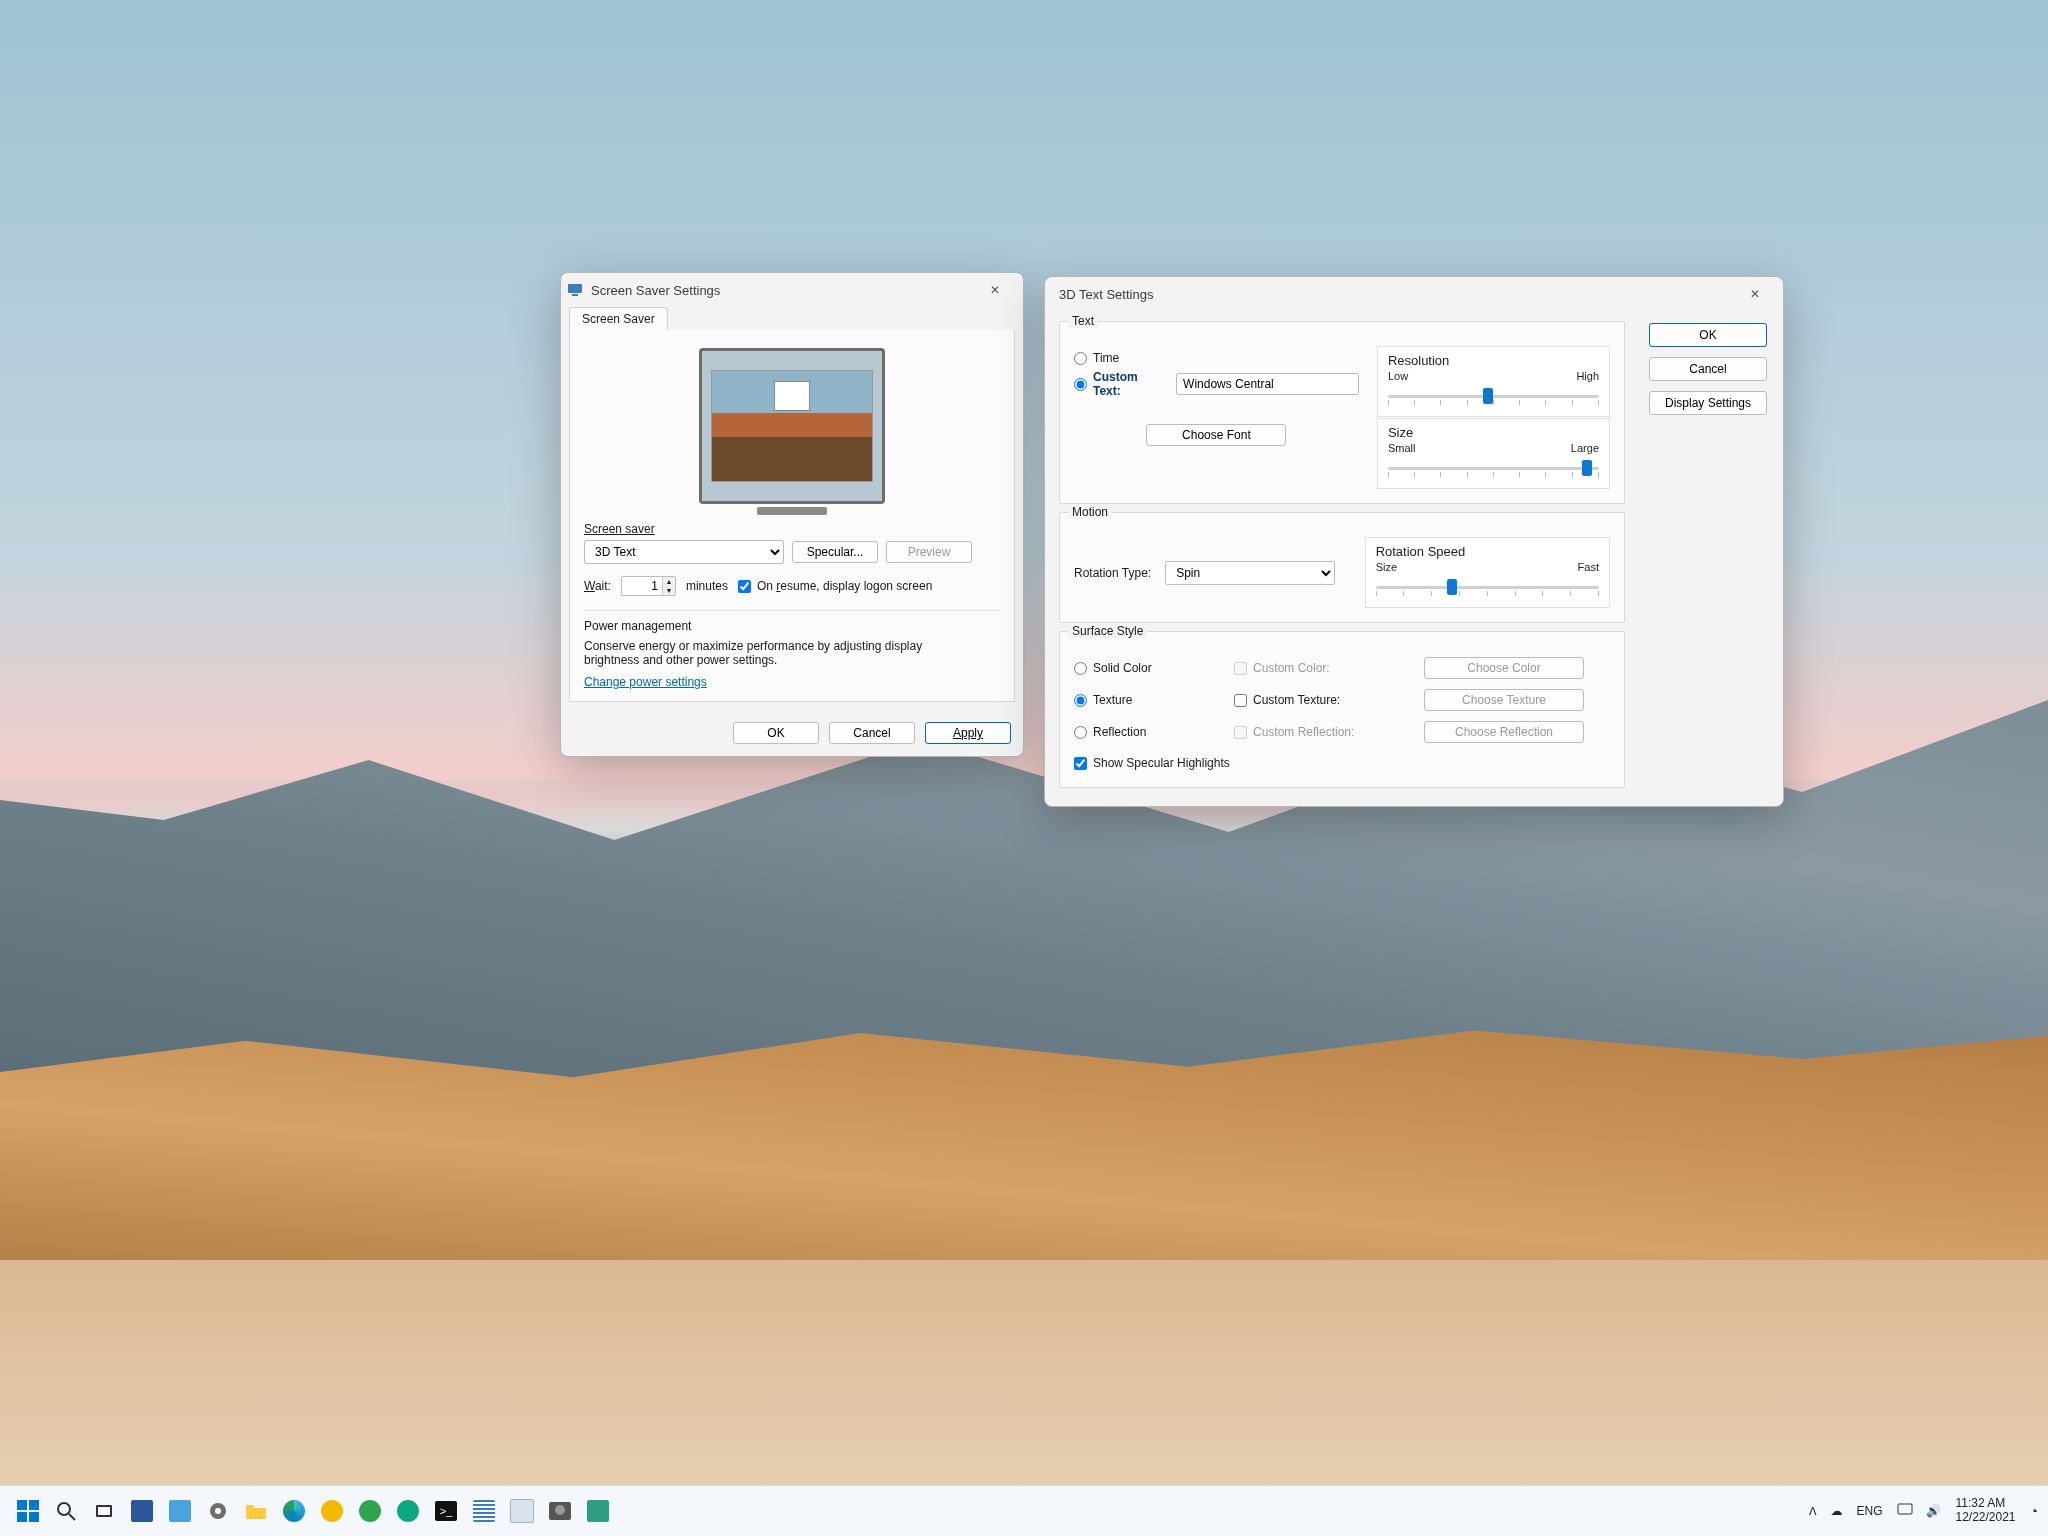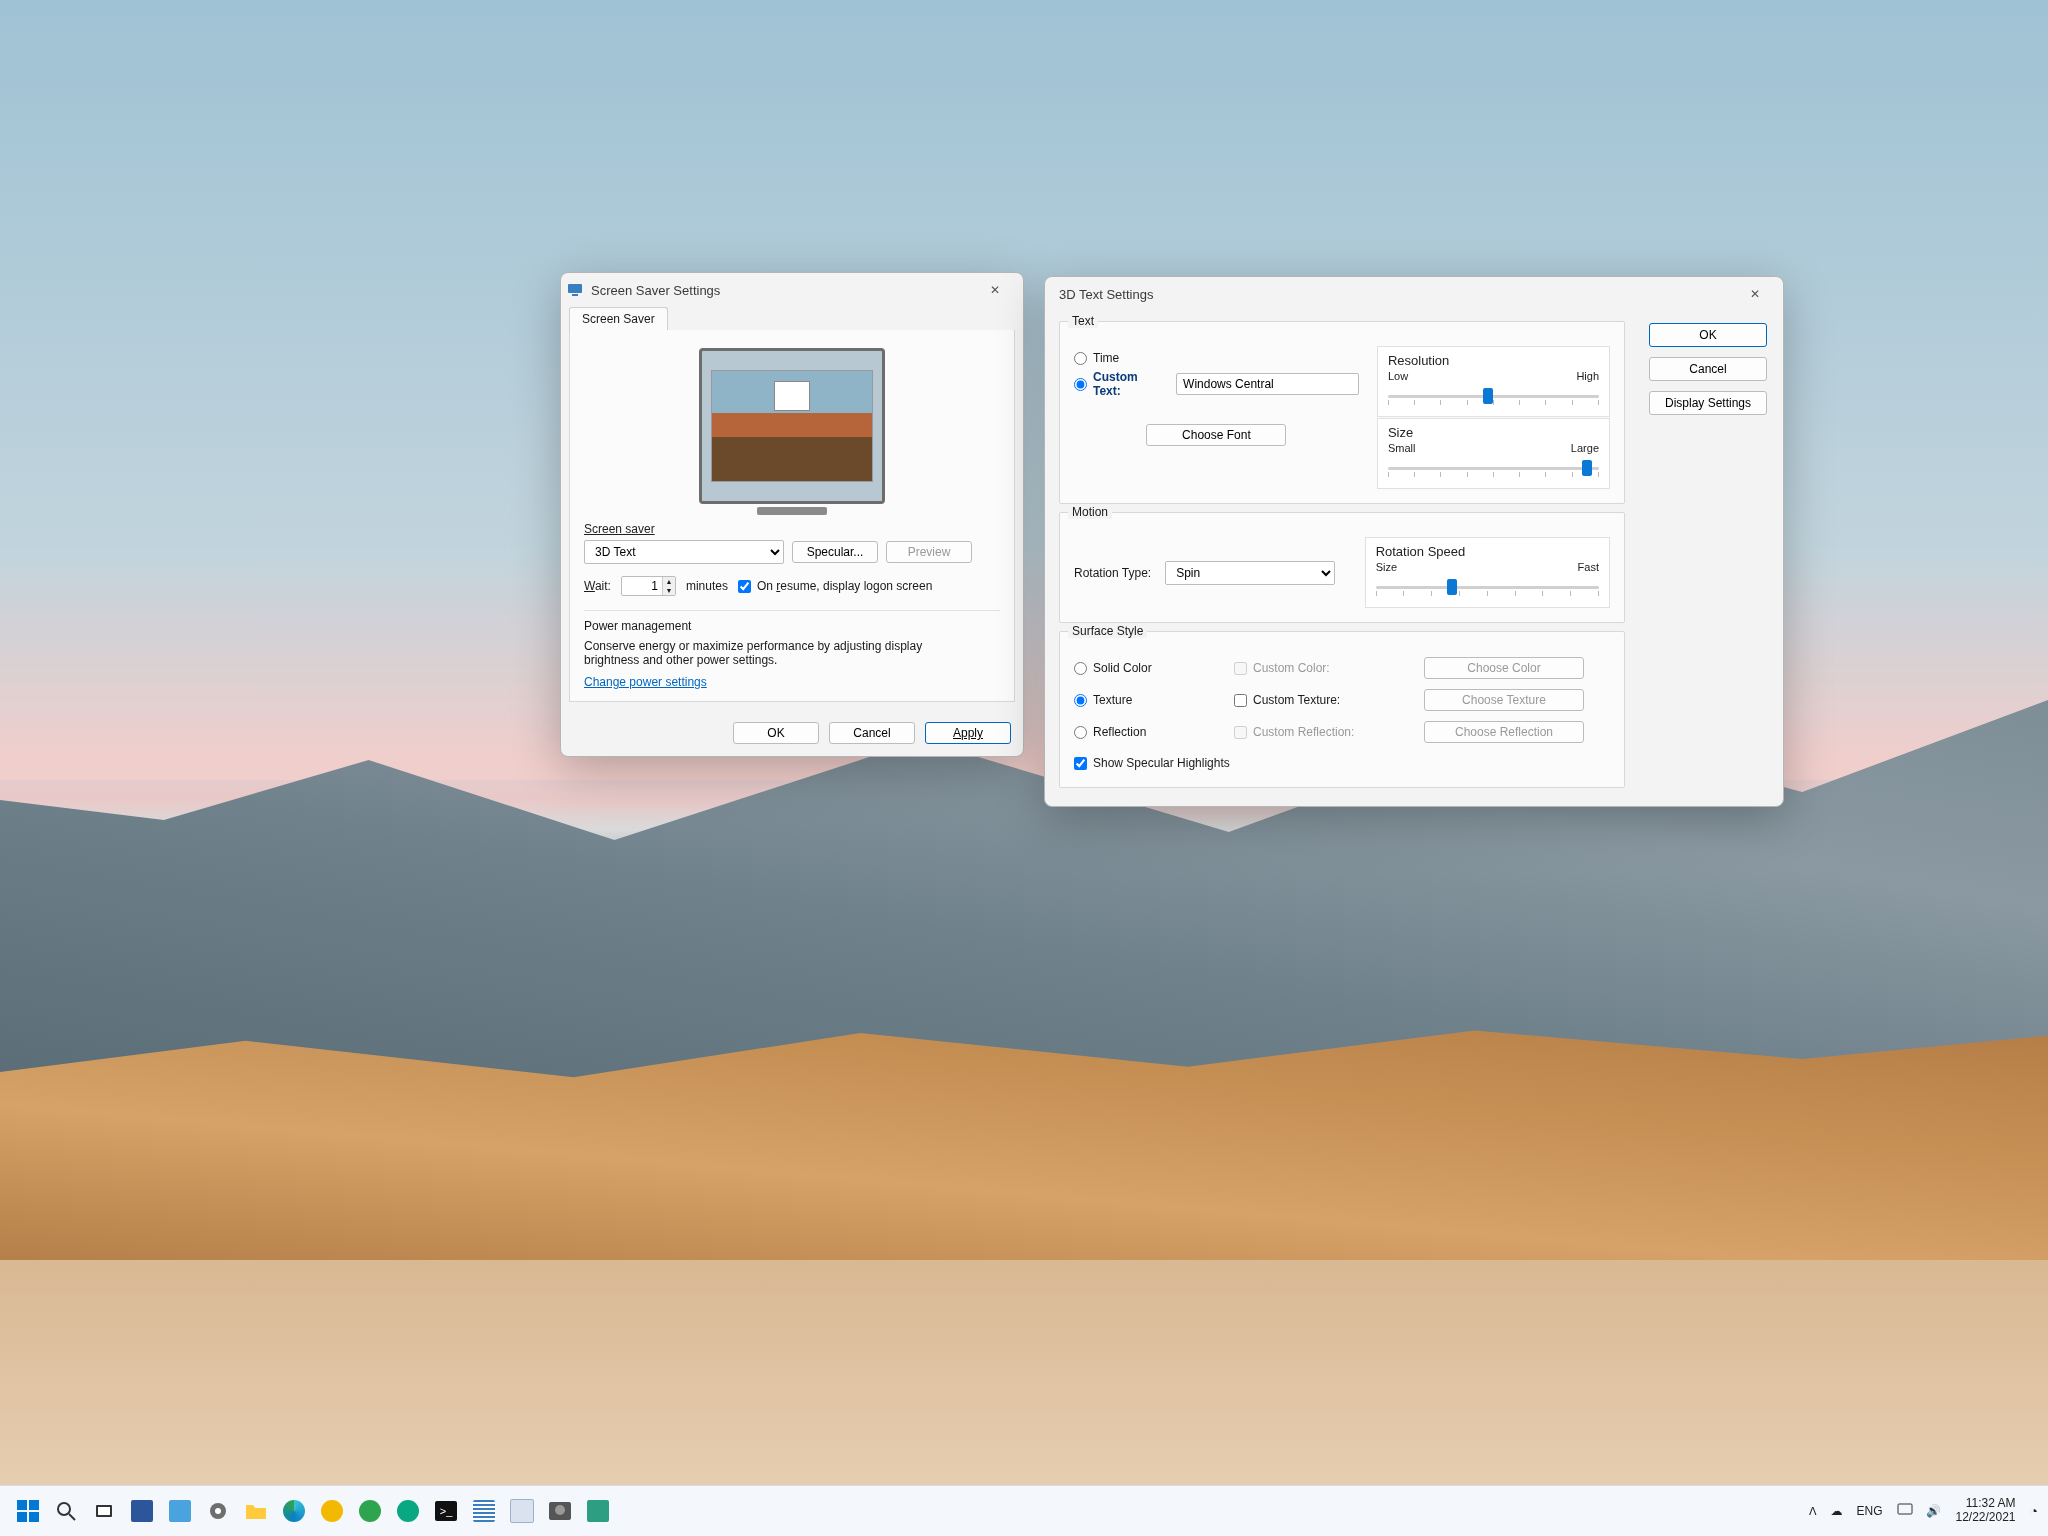--- a/index.html
+++ b/index.html
@@ -61,21 +61,21 @@
   .thumb{position:absolute;top:0;width:10px;height:16px;background:#0a78d4;border-radius:2px;}
   .radio{display:flex;align-items:center;gap:6px;margin:5px 0;}
   .radio input{margin:0;}
   .sidebtns{position:absolute;top:46px;right:16px;display:flex;flex-direction:column;gap:10px;}
   .sidebtns .btn{min-width:118px;padding:4px 0;}
   
   .taskbar{position:absolute;left:0;right:0;bottom:0;height:50px;background:#f4f7fb;border-top:1px solid #d7dde4;display:flex;align-items:center;}
   .tcenter{display:flex;gap:6px;margin-left:12px;}
   .ticon{width:32px;height:32px;border-radius:4px;display:flex;align-items:center;justify-content:center;}
   .tray{position:absolute;right:10px;display:flex;align-items:center;gap:14px;font-size:12px;color:#222;}
-  .clock{text-align:right;line-height:1.15;}
+  .clock{text-align:left;line-height:1.15;}
   .u{text-decoration:underline;}
   .svg{display:block;}
 </style>
 </head>
 <body>
 
 <div class="desktop">
   <div class="sky"></div>
   <div class="mtns"></div>
   <div class="grass"></div>

